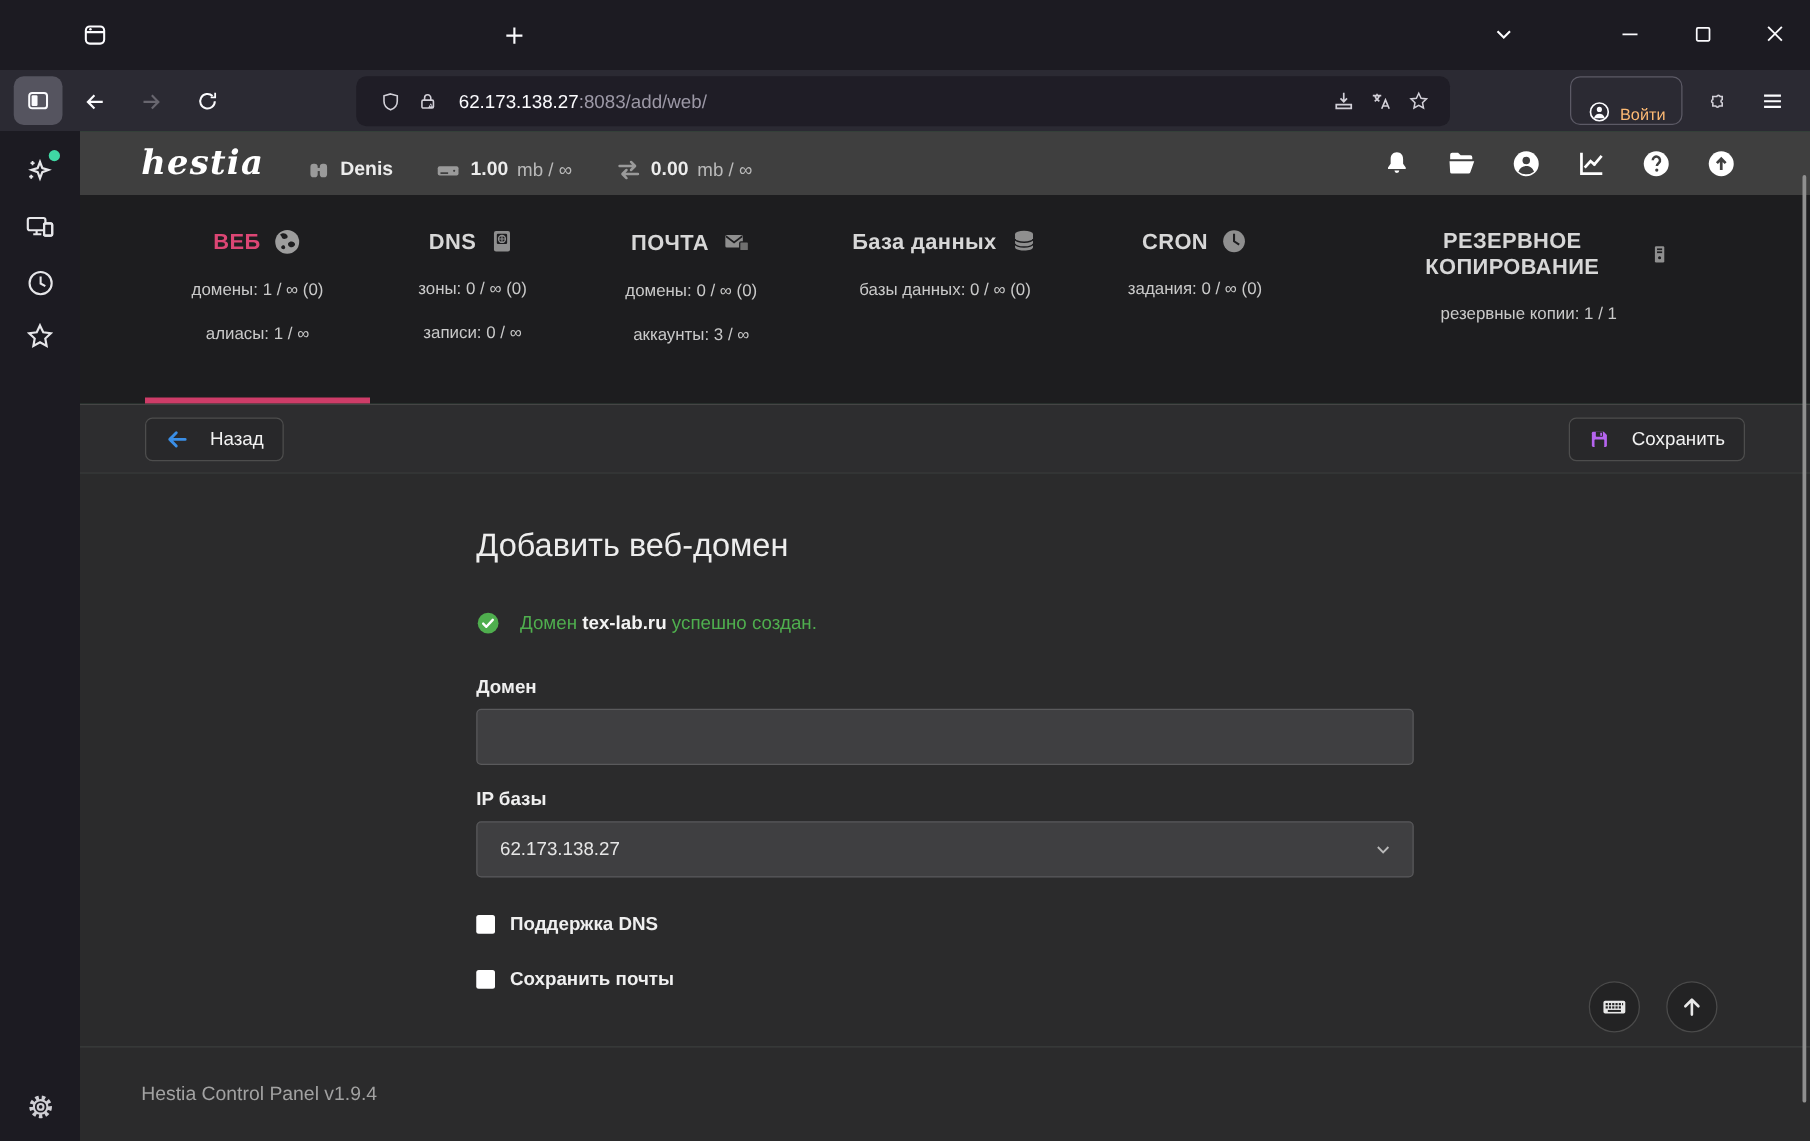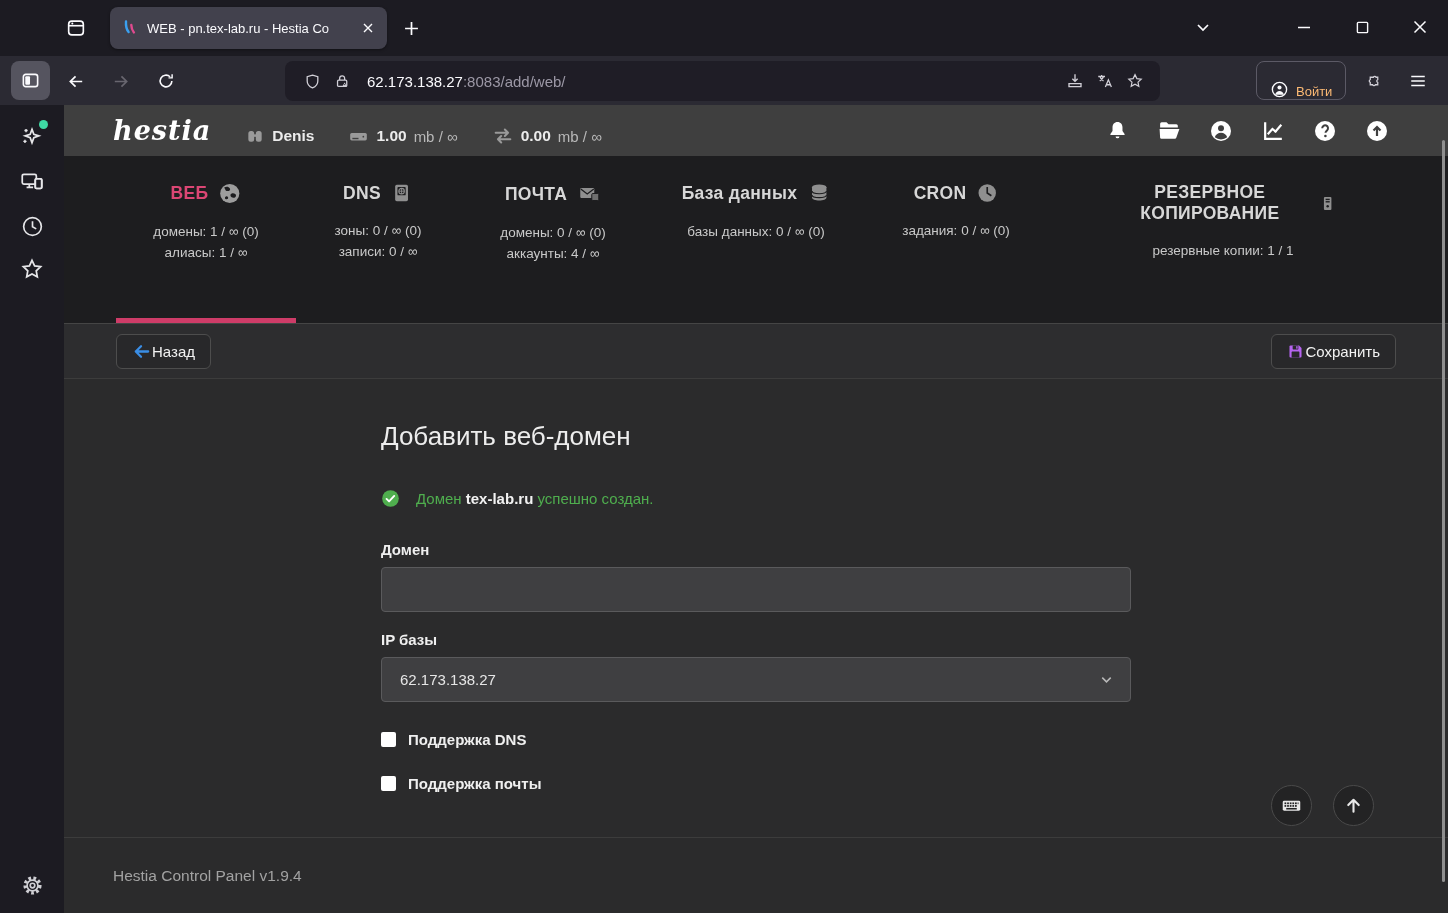--- a/index.html
+++ b/index.html
@@ -38,25 +38,25 @@
   .stat-group { display:flex; align-items:center; gap:7px; margin-left:34px; font-size:15px; color:#b9b9b9;margin-top:11px; }
   .stat-group b { color:#ececec; font-size:15.5px; }
   .h-icons { margin-left:auto; margin-right:58px; display:flex; align-items:center; gap:26px; }
   .h-ico { width:26px; height:26px; display:flex; align-items:center; justify-content:center; }
 
   .nav-band { position:absolute; left:0; top:51px; width:1384px; height:167px; background:#1d1d1f; }
   .nav-col { position:absolute; top:26px; transform:translateX(-50%); text-align:center; }
   .nav-head { display:flex; align-items:center; justify-content:center; gap:10px; font-size:17.5px; font-weight:bold; color:#d7d7d7; letter-spacing:.3px; }
   .nav-head.active { color:#dc4674; }
   .nav-stat { margin-top:19px; font-size:13.5px; color:#c9c9c9; }
-  .nav-stat + .nav-stat { margin-top:6px; }
+  .nav-stat + .nav-stat { margin-top:20px; }
   .active-underline { position:absolute; left:52px; bottom:0; width:180px; height:5px; background:#ce3c68; }
 
   .action-bar { position:absolute; left:0; top:218px; width:1384px; height:56px; background:#2d2d2f; border-top:1px solid #454545; border-bottom:1px solid #3c3c3c; }
-  .btn { position:absolute; top:10px; height:35px; display:inline-flex; align-items:center; gap:1px; padding:0 15px; background:#28282a; border:1px solid #4d4d4d; border-radius:6px; color:#f2f2f2; font-size:15px; }
+  .btn { position:absolute; top:10px; height:35px; display:inline-flex; align-items:center; gap:17px; padding:0 15px; background:#28282a; border:1px solid #4d4d4d; border-radius:6px; color:#f2f2f2; font-size:15px; }
   .btn-back { left:52px; }
   .btn-save { right:52px; }
 
   .content { position:absolute; left:0; top:274px; width:1384px; height:458px; background:#2b2b2c; }
   .form-wrap { position:absolute; left:317px; top:0; width:750px; }
   .form-title { padding-top:42px; font-size:26px; color:#ededed; font-weight:400; }
   .alert-ok { margin-top:37px; display:flex; align-items:center; gap:16px; font-size:15px; color:#4fae4e; }
   .alert-ok b { color:#f2f2f2; }
   .field-label { margin-top:33px; font-size:15px; font-weight:bold; color:#efefef; }
   .text-input { margin-top:9px; width:750px; height:45px; background:#3f3f41; border:1px solid #5a5a5c; border-radius:4px; color:#e8e8e8; font-size:15px; padding:0 17px; font-family:"Liberation Sans", sans-serif; outline:none; }
@@ -79,34 +79,20 @@
 <body>
 
 <div id="titlebar">
   <div class="fxview-btn">
     <svg width="22" height="22" viewBox="0 0 24 24" fill="none" stroke="#fbfbfe" stroke-width="1.8">
       <rect x="4" y="4.5" width="16" height="15" rx="3.5"></rect>
         <path d="M4 9.5h16"></path>
         <circle cx="8" cy="7" r="1.1" fill="#fbfbfe" stroke="none"></circle>
     </svg>
   </div>
-  <div class="tab">
-    <span>
-      <svg width="16" height="16" viewBox="0 0 16 16" fill="none">
-        <path d="M4 1.5c-.3 4 .6 8 2.6 10.5" stroke="#3aa0f0" stroke-width="2.4" stroke-linecap="round"></path>
-        <path d="M9.3 5c.1 3 1 5.5 2.6 7.4" stroke="#e04a8f" stroke-width="2.4" stroke-linecap="round"></path>
-      </svg>
-    </span>
-    <span class="tab-title">WEB - pn.tex-lab.ru - Hestia Co</span>
-    <span class="tab-close">
-      <svg width="12" height="12" viewBox="0 0 12 12" stroke="#fbfbfe" stroke-width="1.4">
-          <path d="M2 2l8 8M10 2l-8 8"></path>
-        </svg>
-    </span>
-  </div>
   <div class="newtab-btn">
     <svg width="15" height="15" viewBox="0 0 14 14" stroke="#fbfbfe" stroke-width="1.6">
         <path d="M7 1v12M1 7h12"></path>
       </svg>
   </div>
   <div class="win-ctl" style="left:1183px">
     <svg width="16" height="16" viewBox="0 0 16 16" fill="none" stroke="#fbfbfe" stroke-width="1.7">
         <path d="M3 6l5 5 5-5"></path>
       </svg>
   </div>
@@ -342,21 +328,21 @@
     <div class="nav-col" style="left:489px">
       <div class="nav-head">
         <span>ПОЧТА</span>
         <svg width="24" height="24" viewBox="0 0 24 24">
           <rect x="3" y="6" width="14" height="10" rx="1.2" fill="#8f8f8f"></rect>
           <path d="M3.5 7l6.5 5 6.5-5" fill="none" stroke="#1d1d1f" stroke-width="1.3"></path>
           <rect x="14.5" y="11.5" width="7" height="7" rx="1" fill="#6f6f6f" stroke="#1d1d1f" stroke-width="1"></rect>
         </svg>
       </div>
       <div class="nav-stat">домены: 0 / ∞ (0)</div>
-      <div class="nav-stat">аккаунты: 4 / ∞</div>
+      <div class="nav-stat">аккаунты: 3 / ∞</div>
     </div>
 
     <div class="nav-col" style="left:692px">
       <div class="nav-head">
         <span>База данных</span>
         <svg width="23" height="23" viewBox="0 0 24 24">
           <ellipse cx="12" cy="5.5" rx="7.5" ry="2.8" fill="#8f8f8f"></ellipse>
           <path d="M4.5 5.5v11c0 1.6 3.4 2.8 7.5 2.8s7.5-1.2 7.5-2.8v-11" fill="#8f8f8f"></path>
           <path d="M4.5 9.5c0 1.6 3.4 2.8 7.5 2.8s7.5-1.2 7.5-2.8M4.5 13.5c0 1.6 3.4 2.8 7.5 2.8s7.5-1.2 7.5-2.8" fill="none" stroke="#1d1d1f" stroke-width="1.2"></path>
         </svg>
@@ -431,21 +417,21 @@
           <path d="M3.5 6l4.5 4.5L12.5 6"></path>
         </svg>
       </div>
 
       <label class="check-row">
         <input type="checkbox" class="checkbox" style="">
         <span class="check-label">Поддержка DNS</span>
       </label>
       <label class="check-row">
         <input type="checkbox" class="checkbox" style="">
-        <span class="check-label">Поддержка почты</span>
+        <span class="check-label">Сохранить почты</span>
       </label>
     </div>
 
     <div class="float-btn float-kbd">
       <svg width="21" height="21" viewBox="0 0 24 24">
         <rect x="2" y="6.5" width="20" height="11.5" rx="1.6" fill="#e9e9e9"></rect>
         <g fill="#232324">
           <rect x="4" y="8.5" width="2" height="2"></rect>
             <rect x="7" y="8.5" width="2" height="2"></rect>
             <rect x="10" y="8.5" width="2" height="2"></rect>

